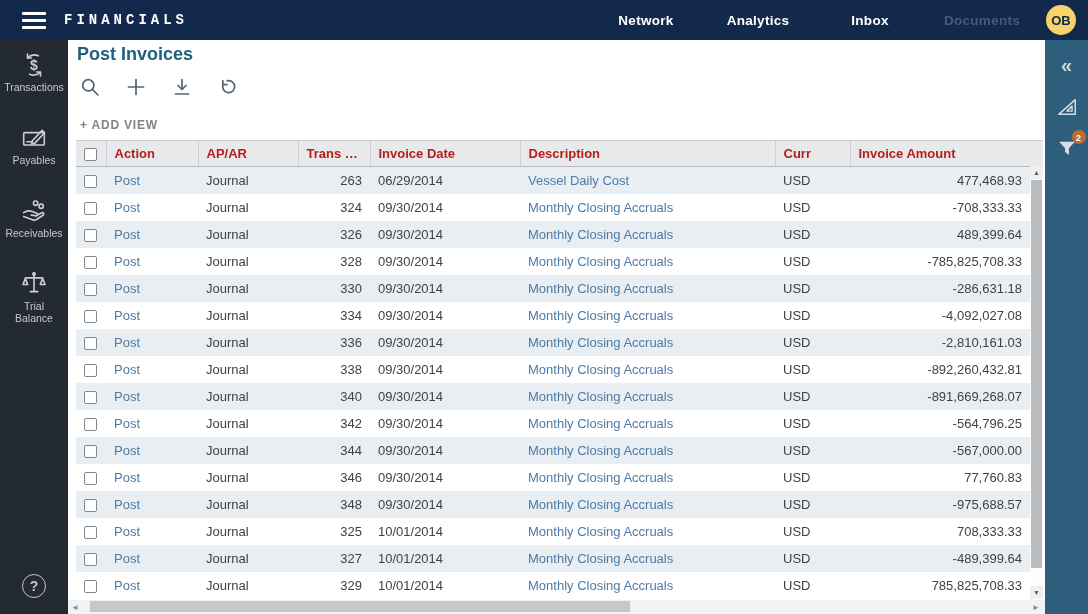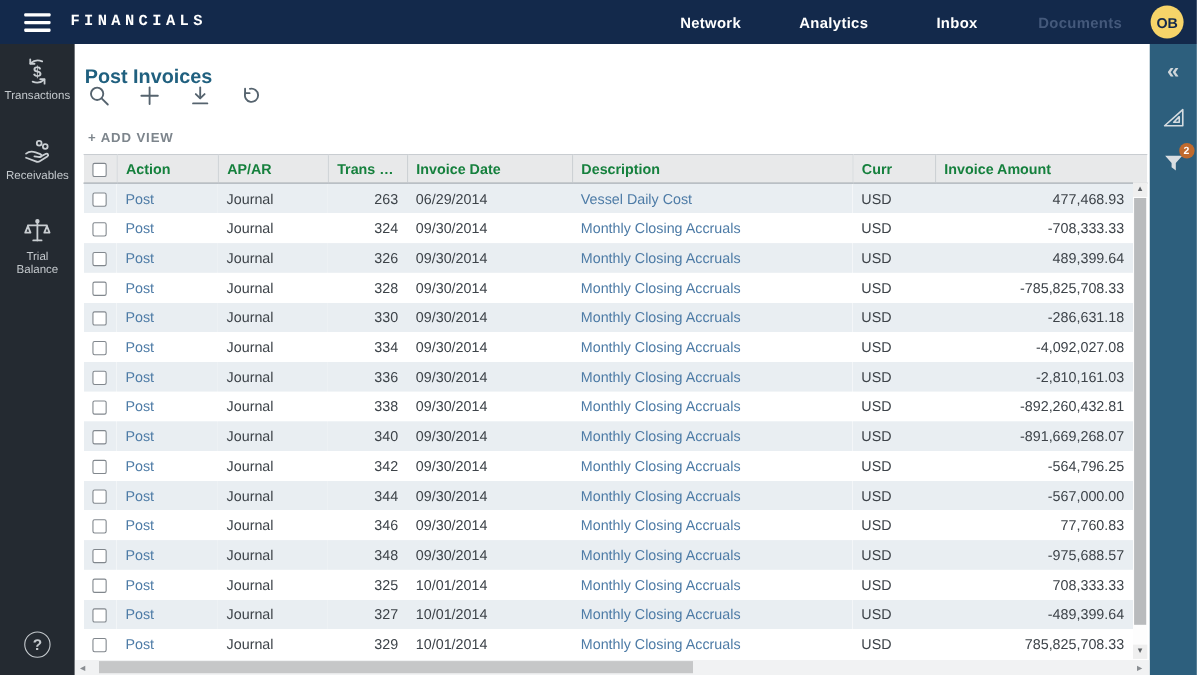--- a/index.html
+++ b/index.html
@@ -23,31 +23,31 @@
   .help-btn { position:absolute; bottom:16px; left:50%; transform:translateX(-50%); width:24px; height:24px; border:1.5px solid #c4c9cd; border-radius:50%; color:#c4c9cd; font-size:14px; font-weight:bold; display:flex; align-items:center; justify-content:center; cursor:pointer; }
 
   
   .right-panel { position:absolute; right:0; top:40px; width:43px; height:574px; background:#2d5f7d; display:flex; flex-direction:column; align-items:center; padding-top:8px; }
   .rp-btn { width:30px; height:34px; margin-bottom:8px; display:flex; align-items:center; justify-content:center; color:#cfd6da; cursor:pointer; position:relative; }
   .rp-collapse { font-size:20px; font-weight:bold; }
   .badge { position:absolute; top:-2px; right:-4px; width:14px; height:14px; background:#c06a2d; border-radius:50%; color:#fff; font-size:9.5px; font-weight:bold; display:flex; align-items:center; justify-content:center; }
 
   
   .main { position:absolute; left:68px; top:40px; width:977px; height:574px; background:#fff; overflow:hidden; }
-  .page-title { position:absolute; left:9px; top:19px; font-size:18px; font-weight:bold; color:#20607f; }
+  .page-title { position:absolute; left:9px; top:4px; font-size:18px; font-weight:bold; color:#20607f; }
   .toolbar { position:absolute; left:12px; top:37px; display:flex; gap:26px; }
   .tool-btn { width:20px; height:20px; cursor:pointer; }
   .add-view { position:absolute; left:12px; top:78px; font-size:12px; font-weight:bold; letter-spacing:0.8px; color:#7d858c; cursor:pointer; }
 
   
   .table-area { position:absolute; left:8px; top:100px; width:967px; }
   table { border-collapse:collapse; table-layout:fixed; width:967px; font-size:13px; color:#3d4349; }
   col.c-check{width:30px;} col.c-action{width:92px;} col.c-apar{width:100px;} col.c-trans{width:72px;}
   col.c-date{width:150px;} col.c-desc{width:255px;} col.c-curr{width:75px;} col.c-amt{width:193px;}
-  thead th { background:#e8e9ea; height:26px; border-top:1px solid #c9cdd1; border-bottom:1px solid #b3b9bf; text-align:left; font-weight:bold; color:#15803d; padding:0 8px; white-space:nowrap; overflow:hidden; }
+  thead th { background:#e8e9ea; height:26px; border-top:1px solid #c9cdd1; border-bottom:1px solid #b3b9bf; text-align:left; font-weight:bold; color:#b91c1c; padding:0 8px; white-space:nowrap; overflow:hidden; }
   thead th + th { border-left:1px solid #cdd1d4; }
   thead th.th-check { padding-left:8px; border-left:none; }
   tbody td { height:27px; padding:0 8px; white-space:nowrap; overflow:hidden; }
   tbody tr.alt { background:#e9eef2; }
   td.num, .amount { text-align:right; }
   td.amount { padding-right:21px; }
   a.link { color:#4d7ba6; text-decoration:none; cursor:pointer; }
   .checkbox { display:inline-block; width:13px; height:13px; border:1.5px solid #81878d; border-radius:2px; background:#fff; vertical-align:middle; cursor:pointer; }
 
   
@@ -87,20 +87,30 @@
     <span class="sicon">
       <svg class="icon-stroke" viewBox="0 0 24 24" width="26" height="26">
         <path d="M16,3.5 A9,9 0 0 0 6.2,5.2"></path>
           <polyline points="6,1.8 6,5.5 9.6,5.5"></polyline>
         <path d="M8,20.5 A9,9 0 0 0 17.8,18.8"></path>
           <polyline points="18,22.2 18,18.5 14.4,18.5"></polyline>
         <text x="12" y="16.5" font-size="13" font-weight="bold" fill="#c9ced2" stroke="none" text-anchor="middle">$</text>
       </svg>
     </span>
     <span class="slabel">Transactions</span>
+  </div>
+  <div class="side-item">
+    <span class="sicon">
+      <svg class="icon-stroke" viewBox="0 0 24 24" width="26" height="26">
+        <rect x="2.5" y="7" width="19" height="11.5" rx="1"></rect>
+        <line x1="5.5" y1="15.5" x2="10" y2="15.5"></line>
+        <path d="M10.5,14.5 L19.5,5 L21.8,7.2 L12.8,16.7 L9.8,17.5 Z"></path>
+      </svg>
+    </span>
+    <span class="slabel">Payables</span>
   </div>
   <div class="side-item">
     <span class="sicon">
       <svg class="icon-stroke" viewBox="0 0 24 24" width="26" height="26">
         <circle cx="13.5" cy="4.8" r="2"></circle>
           <circle cx="18.6" cy="7.6" r="2"></circle>
         <path d="M2.5,13.5 c2.5,-2 5,-2 8,-1 l4,1.5 c1.6,0.7 1,2.6 -0.7,2.4 l-4.3,-0.6"></path>
         <path d="M13.8,16.5 l5.4,-2.8 c1.5,-0.7 2.6,1.2 1.1,2.2 l-6,3.9 c-1.1,0.7 -2.6,0.7 -3.7,0.2 L2.5,17"></path>
       </svg>
     </span>

